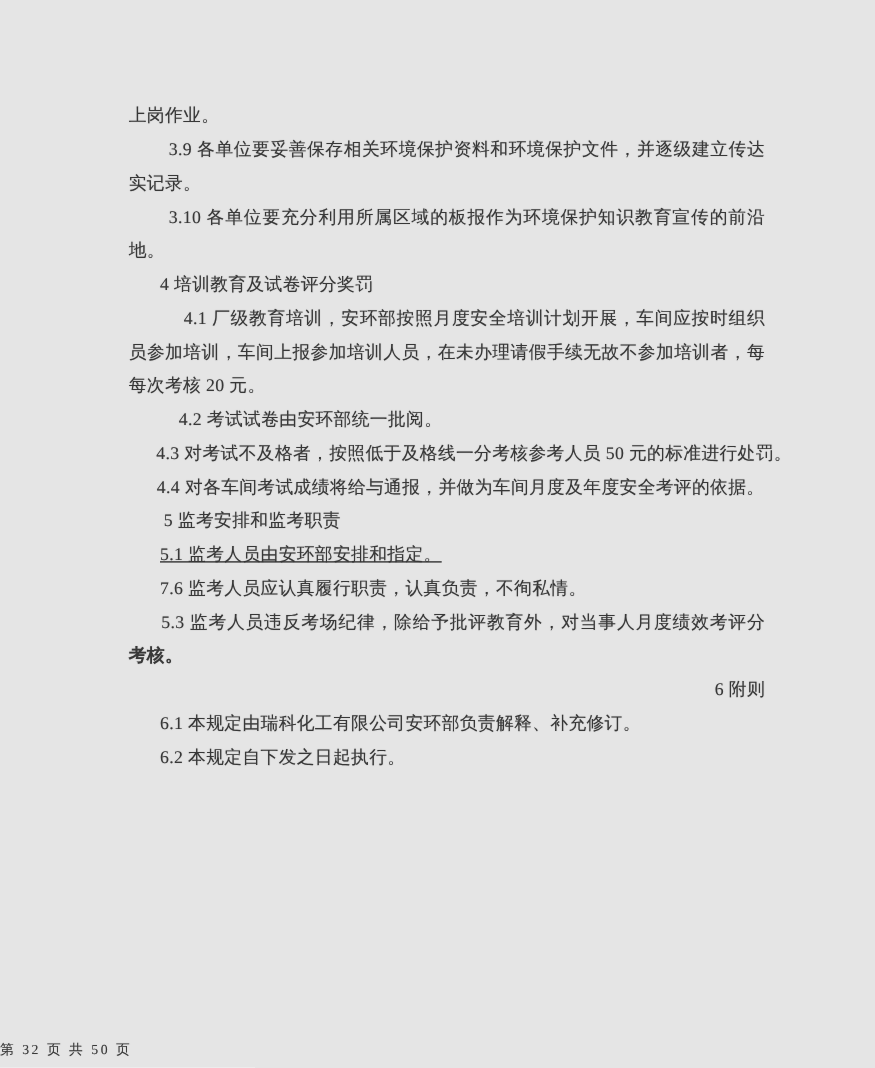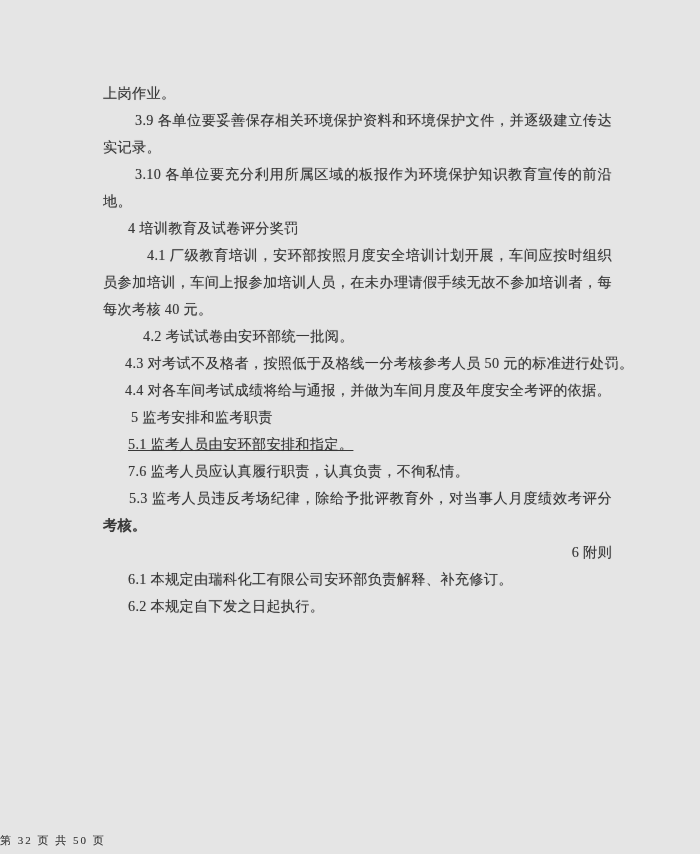--- a/index.html
+++ b/index.html
@@ -58,24 +58,24 @@
 <div class="page" style="background: #e5e5e5; color: rgb(56, 56, 56);">
   <div class="content" id="doc-lines">
       <div class="line" style="padding-left: 0px;">上岗作业。</div>
       <div class="line justify" style="padding-left: 32px;">3.9 各单位要妥善保存相关环境保护资料和环境保护文件，并逐级建立传达落</div>
       <div class="line" style="padding-left: 0px;">实记录。</div>
       <div class="line justify" style="padding-left: 32px;">3.10 各单位要充分利用所属区域的板报作为环境保护知识教育宣传的前沿阵</div>
       <div class="line" style="padding-left: 0px;">地。</div>
       <div class="line" style="padding-left: 25px;">4 培训教育及试卷评分奖罚</div>
       <div class="line justify" style="padding-left: 44px;">4.1 厂级教育培训，安环部按照月度安全培训计划开展，车间应按时组织人</div>
       <div class="line justify" style="padding-left: 0px;">员参加培训，车间上报参加培训人员，在未办理请假手续无故不参加培训者，每人</div>
-      <div class="line" style="padding-left: 0px;">每次考核 40 元。</div>
+      <div class="line" style="padding-left: 0px;">每次考核 20 元。</div>
       <div class="line" style="padding-left: 40px;">4.2 考试试卷由安环部统一批阅。</div>
       <div class="line" style="padding-left: 22px;">4.3 对考试不及格者，按照低于及格线一分考核参考人员 50 元的标准进行处罚。</div>
-      <div class="line" style="padding-left: 22px;">4.4 对各车间考试成绩将给与通报，并做为车间月度及年度安全考评的依据。</div>
+      <div class="line" style="padding-left: 22px; text-align: center;">4.4 对各车间考试成绩将给与通报，并做为车间月度及年度安全考评的依据。</div>
       <div class="line" style="padding-left: 28px;">5 监考安排和监考职责</div>
       <div class="line" style="padding-left: 25px; text-decoration: underline;">5.1 监考人员由安环部安排和指定。</div>
       <div class="line" style="padding-left: 25px;">7.6 监考人员应认真履行职责，认真负责，不徇私情。</div>
       <div class="line justify" style="padding-left: 26px;">5.3 监考人员违反考场纪律，除给予批评教育外，对当事人月度绩效考评分进行</div>
       <div class="line" style="padding-left: 0px; font-weight: bold;">考核。</div>
       <div class="line" style="padding-left: 37px; text-align: right;">6 附则</div>
       <div class="line" style="padding-left: 25px;">6.1 本规定由瑞科化工有限公司安环部负责解释、补充修订。</div>
       <div class="line" style="padding-left: 25px;">6.2 本规定自下发之日起执行。</div>
     </div>
   <div class="footer">

